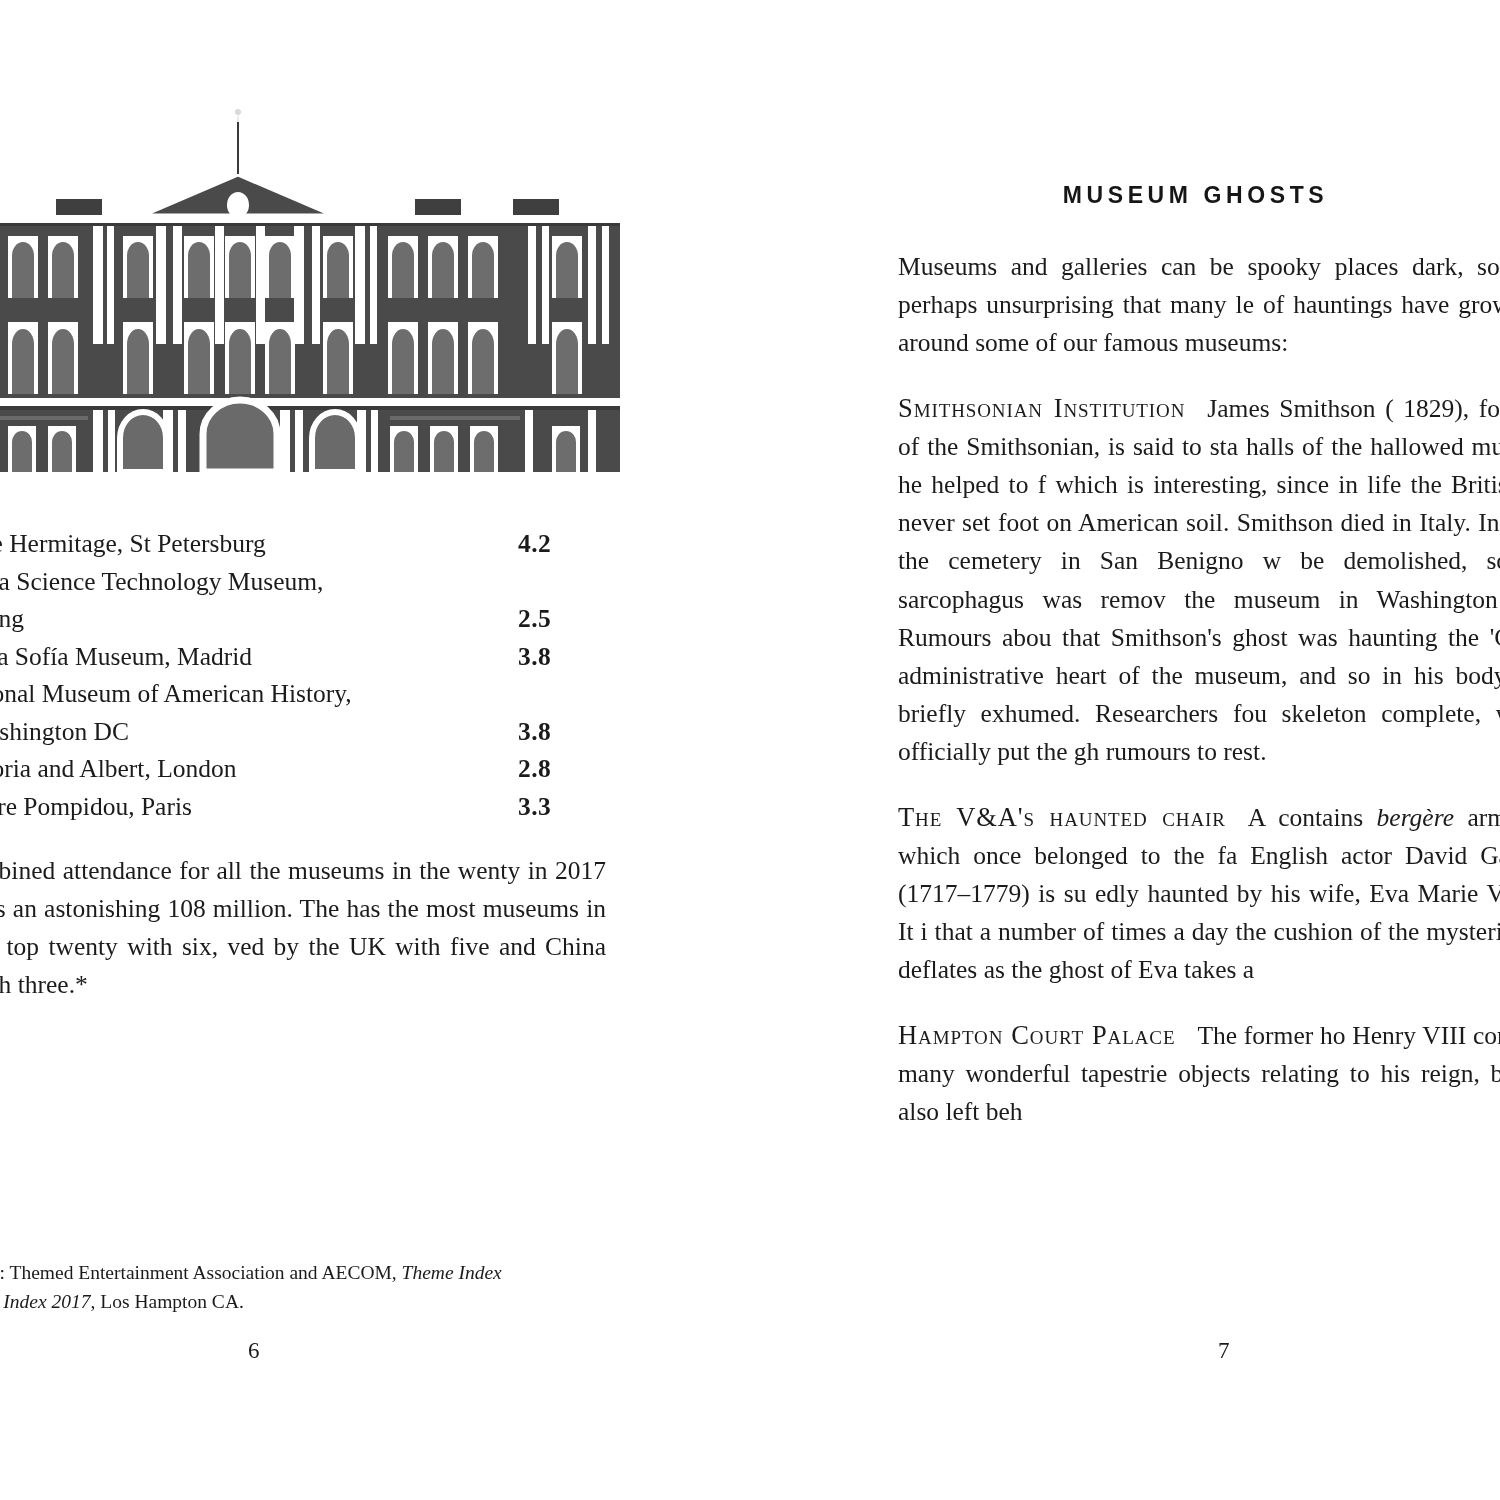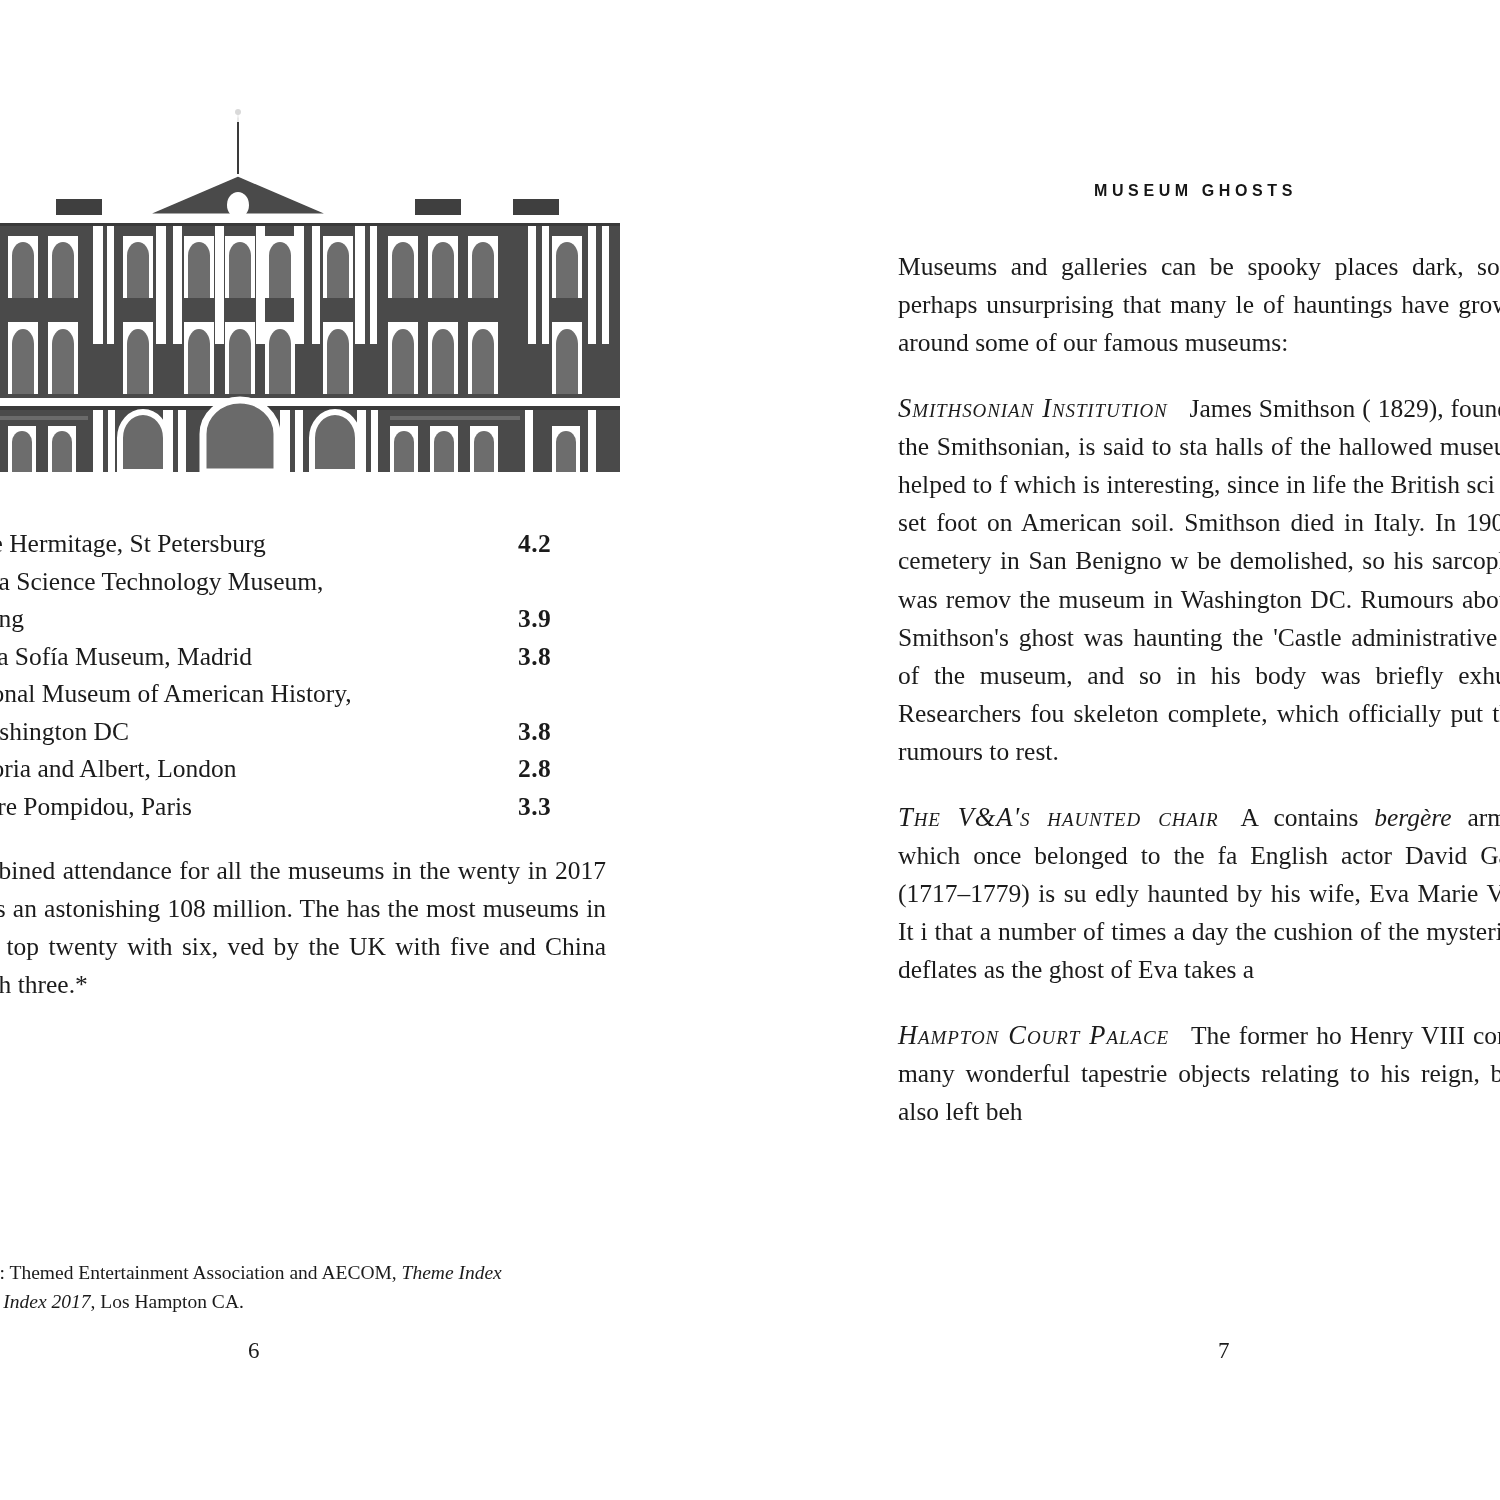--- a/index.html
+++ b/index.html
@@ -112,21 +112,21 @@
   }
 
   .running-head {
     position: absolute;
     left: 18px;
     top: 182px;
     width: 595px;
     text-align: center;
     font-family: "Liberation Sans", "DejaVu Sans", sans-serif;
     font-weight: 700;
-    font-size: 16px;
+    font-size: 23px;
     letter-spacing: 4.6px;
     color: #161616;
   }
 
   .recto-text {
     position: absolute;
     left: 18px;
     top: 248px;
     width: 660px;
     font-size: 25.5px;
@@ -137,21 +137,20 @@
     text-align: justify;
     text-align-last: left;
     hyphens: none;
   }
   .recto-text p:last-child { margin-bottom: 0; }
 
   .smallcaps {
     font-variant: small-caps;
     font-size: 26.5px;
     letter-spacing: 0.9px;
-    font-style: italic;
   }
   .gap-after-head { display: inline-block; width: 22px; }
 </style>
 </head>
 <body>
 
 <div class="spread">
 
   <div class="page-left">
 
@@ -288,21 +287,21 @@
       <div class="rank-row">
         <span class="rank-name">tate Hermitage, St Petersburg</span>
         <span class="rank-val">4.2</span>
       </div>
       <div class="rank-row">
         <span class="rank-name">hina Science Technology Museum,</span>
         <span class="rank-val"></span>
       </div>
       <div class="rank-row">
         <span class="rank-name">eijing</span>
-        <span class="rank-val">3.9</span>
+        <span class="rank-val">2.5</span>
       </div>
       <div class="rank-row">
         <span class="rank-name">eina Sofía Museum, Madrid</span>
         <span class="rank-val">3.8</span>
       </div>
       <div class="rank-row">
         <span class="rank-name">ational Museum of American History,</span>
         <span class="rank-val"></span>
       </div>
       <div class="rank-row">

